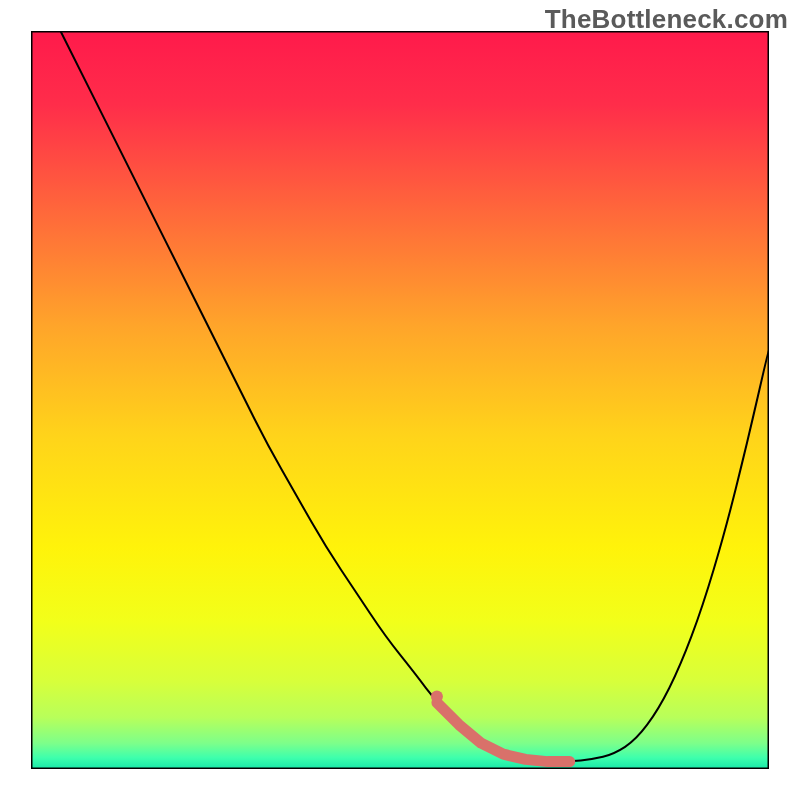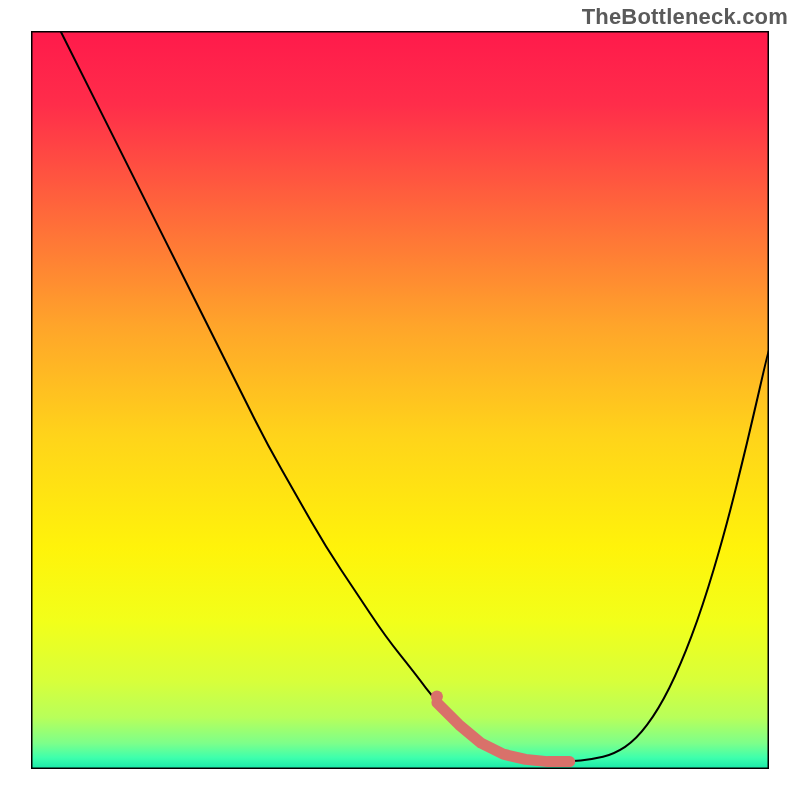--- a/index.html
+++ b/index.html
@@ -13,21 +13,21 @@
   }
   .stage {
     position: relative;
     width: 800px;
     height: 800px;
   }
   .watermark {
     position: absolute;
     top: 4px;
     right: 12px;
-    font-size: 22px;
+    font-size: 26px;
     font-weight: 600;
     color: #5a5a5a;
     letter-spacing: 0.2px;
     font-family: Arial, Helvetica, sans-serif;
   }
   .plot {
     position: absolute;
     left: 31px;
     top: 31px;
     width: 738px;

